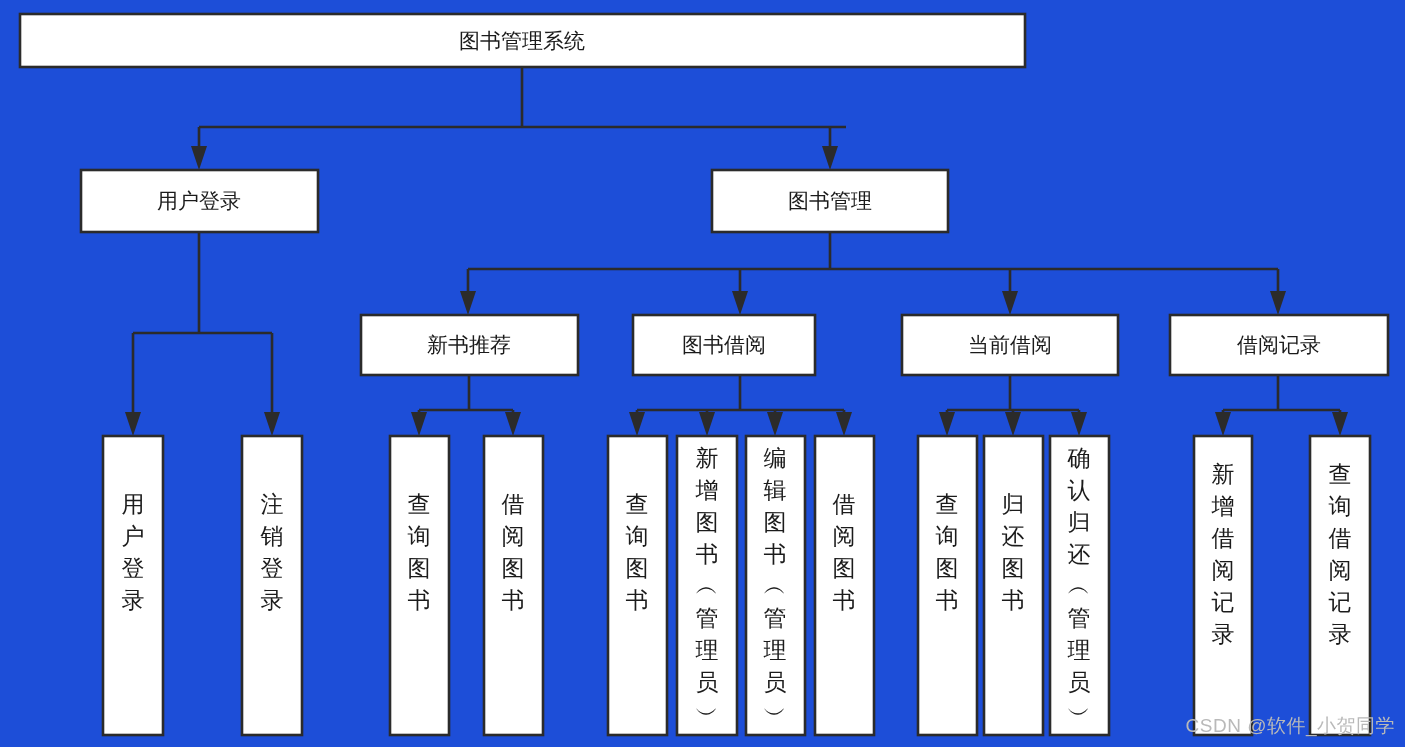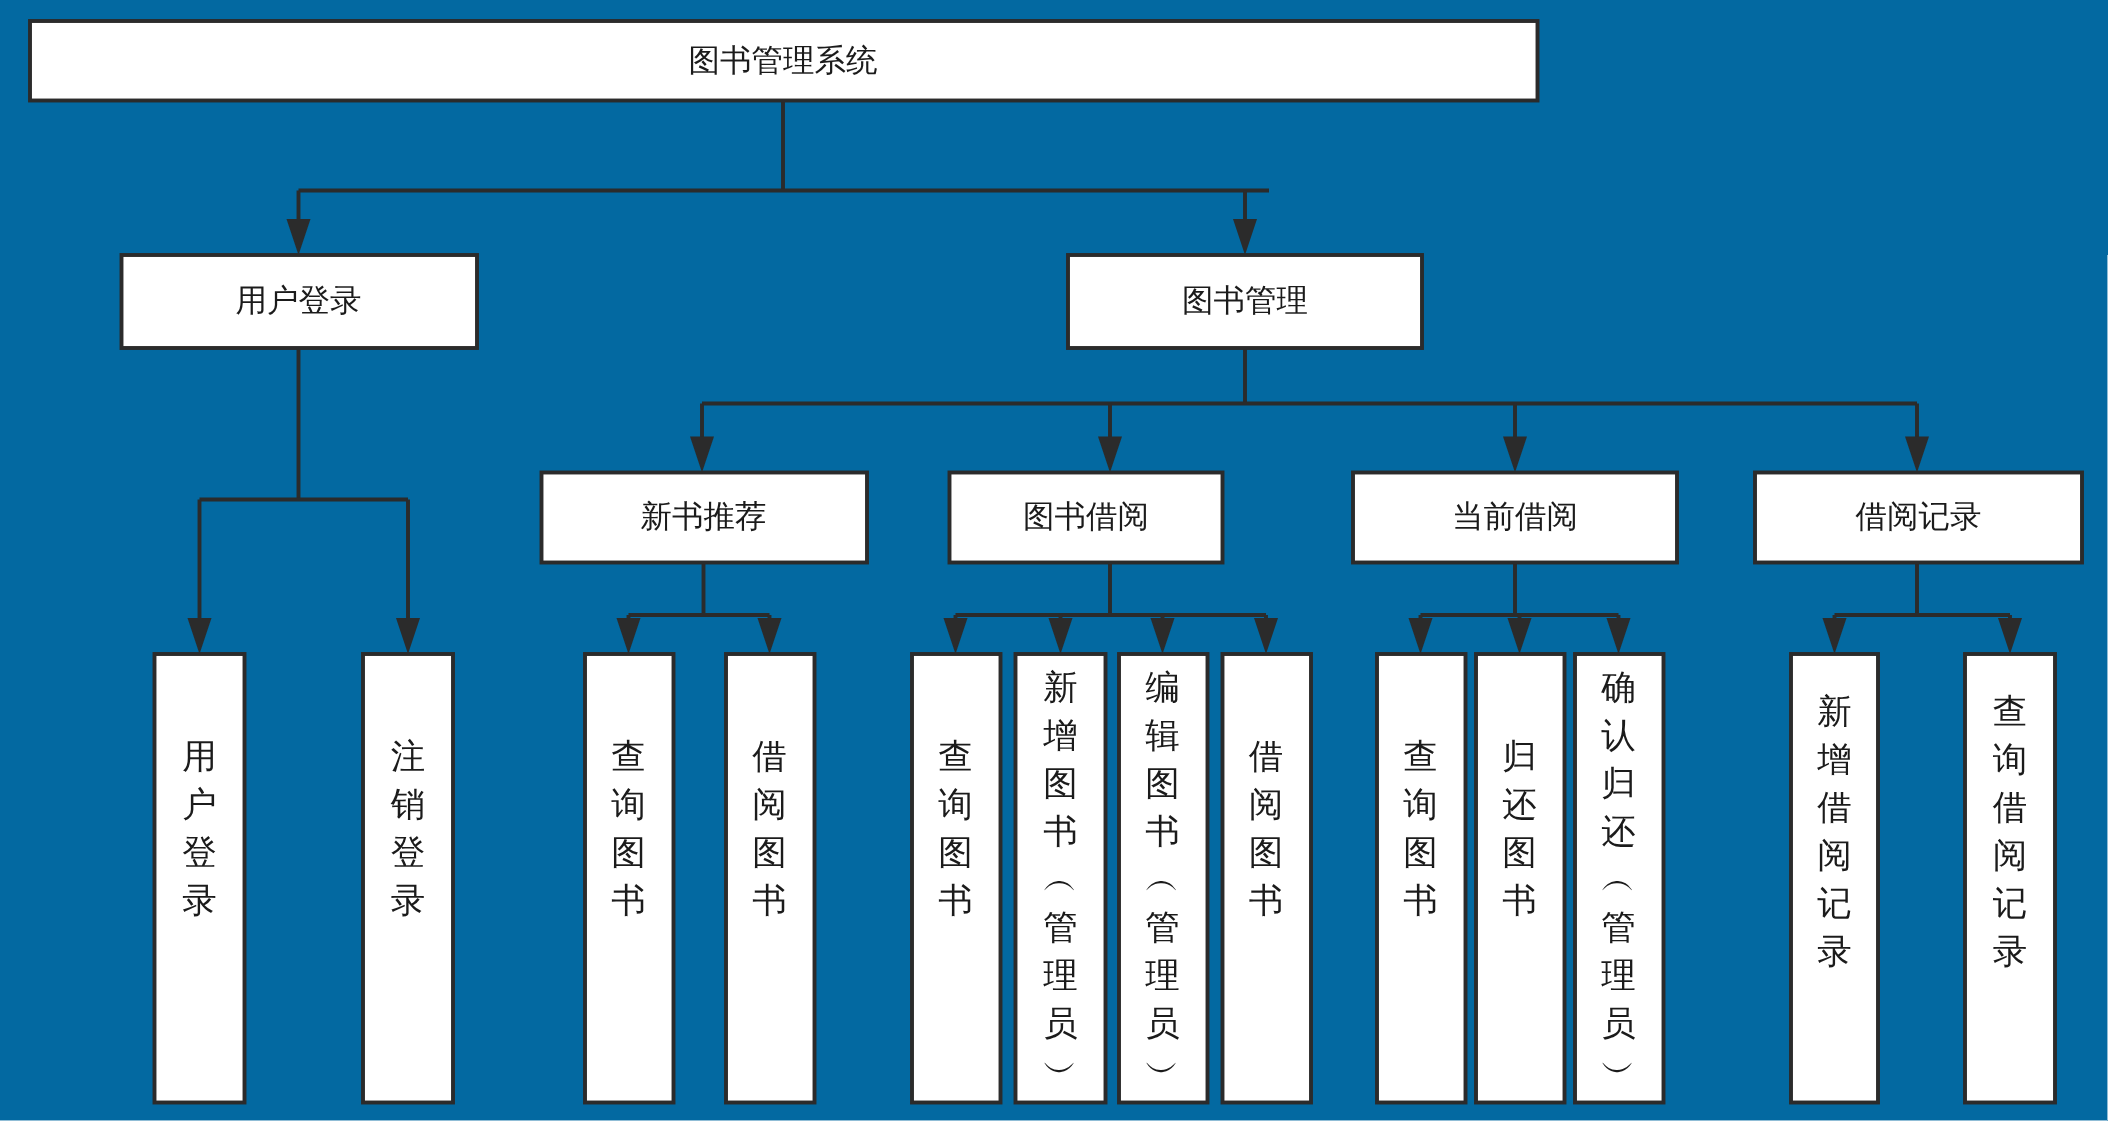--- a/index.html
+++ b/index.html
@@ -4,21 +4,21 @@
 <style>
   html, body {
     margin: 0;
     padding: 0;
     background: #ffffff;
   }
   #page {
     position: relative;
     width: 1405px;
     height: 747px;
-    background: #0369a1;
+    background: #1d4ed8;
     font-family: "Liberation Sans", "DejaVu Sans", sans-serif;
     overflow: hidden;
   }
   svg#diagram {
     position: absolute;
     left: 0;
     top: 0;
     width: 1405px;
     height: 747px;
   }
@@ -242,14 +242,15 @@
       </g>
 
       <g>
         <rect class="node-rect" x="1310" y="436" width="60" height="299"></rect>
         <text class="node-label-v" x="1340" y="482"><tspan x="1340" dy="0">查</tspan><tspan x="1340" dy="32">询</tspan><tspan x="1340" dy="32">借</tspan><tspan x="1340" dy="32">阅</tspan><tspan x="1340" dy="32">记</tspan><tspan x="1340" dy="32">录</tspan></text>
       </g>
 
     </g>
   </svg>
 
+  <div class="watermark">CSDN @软件_小贺同学</div>
 
 </div>
 
 </body></html>

